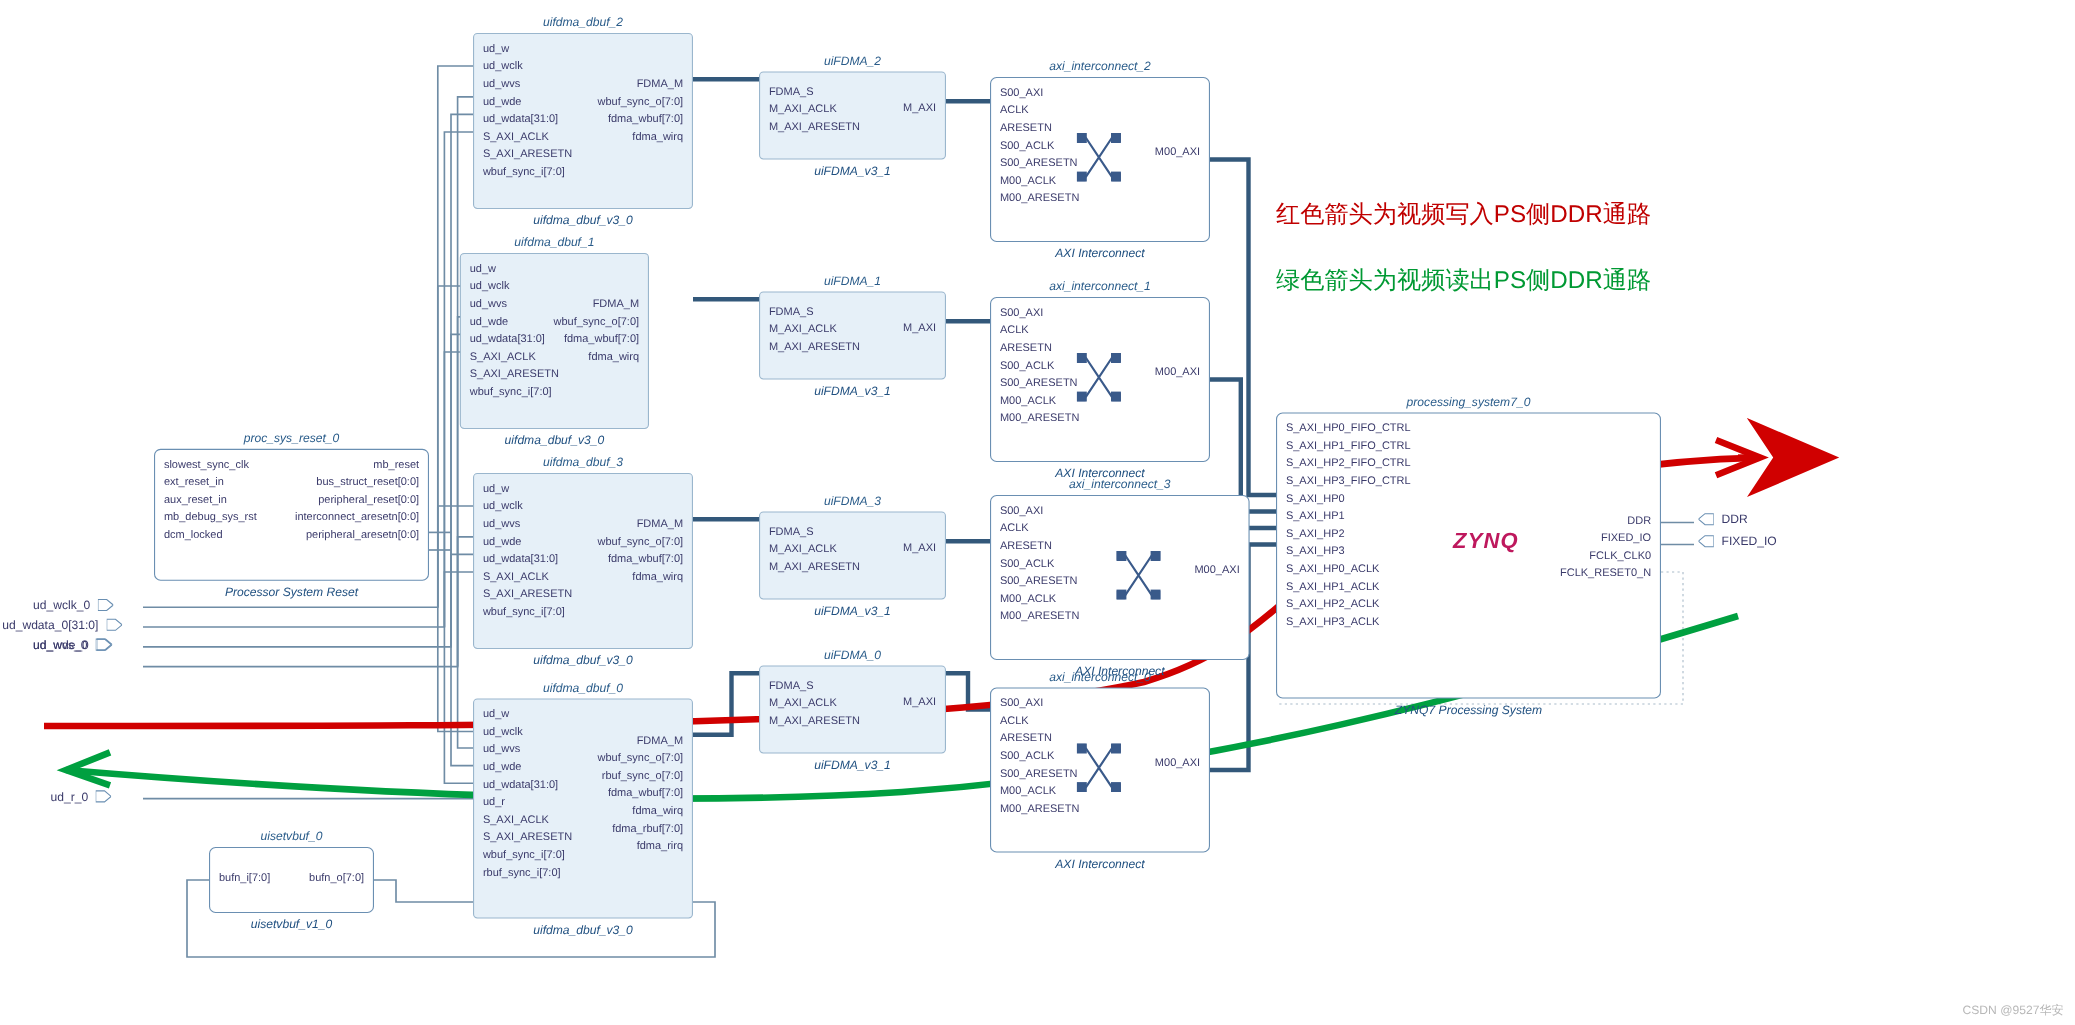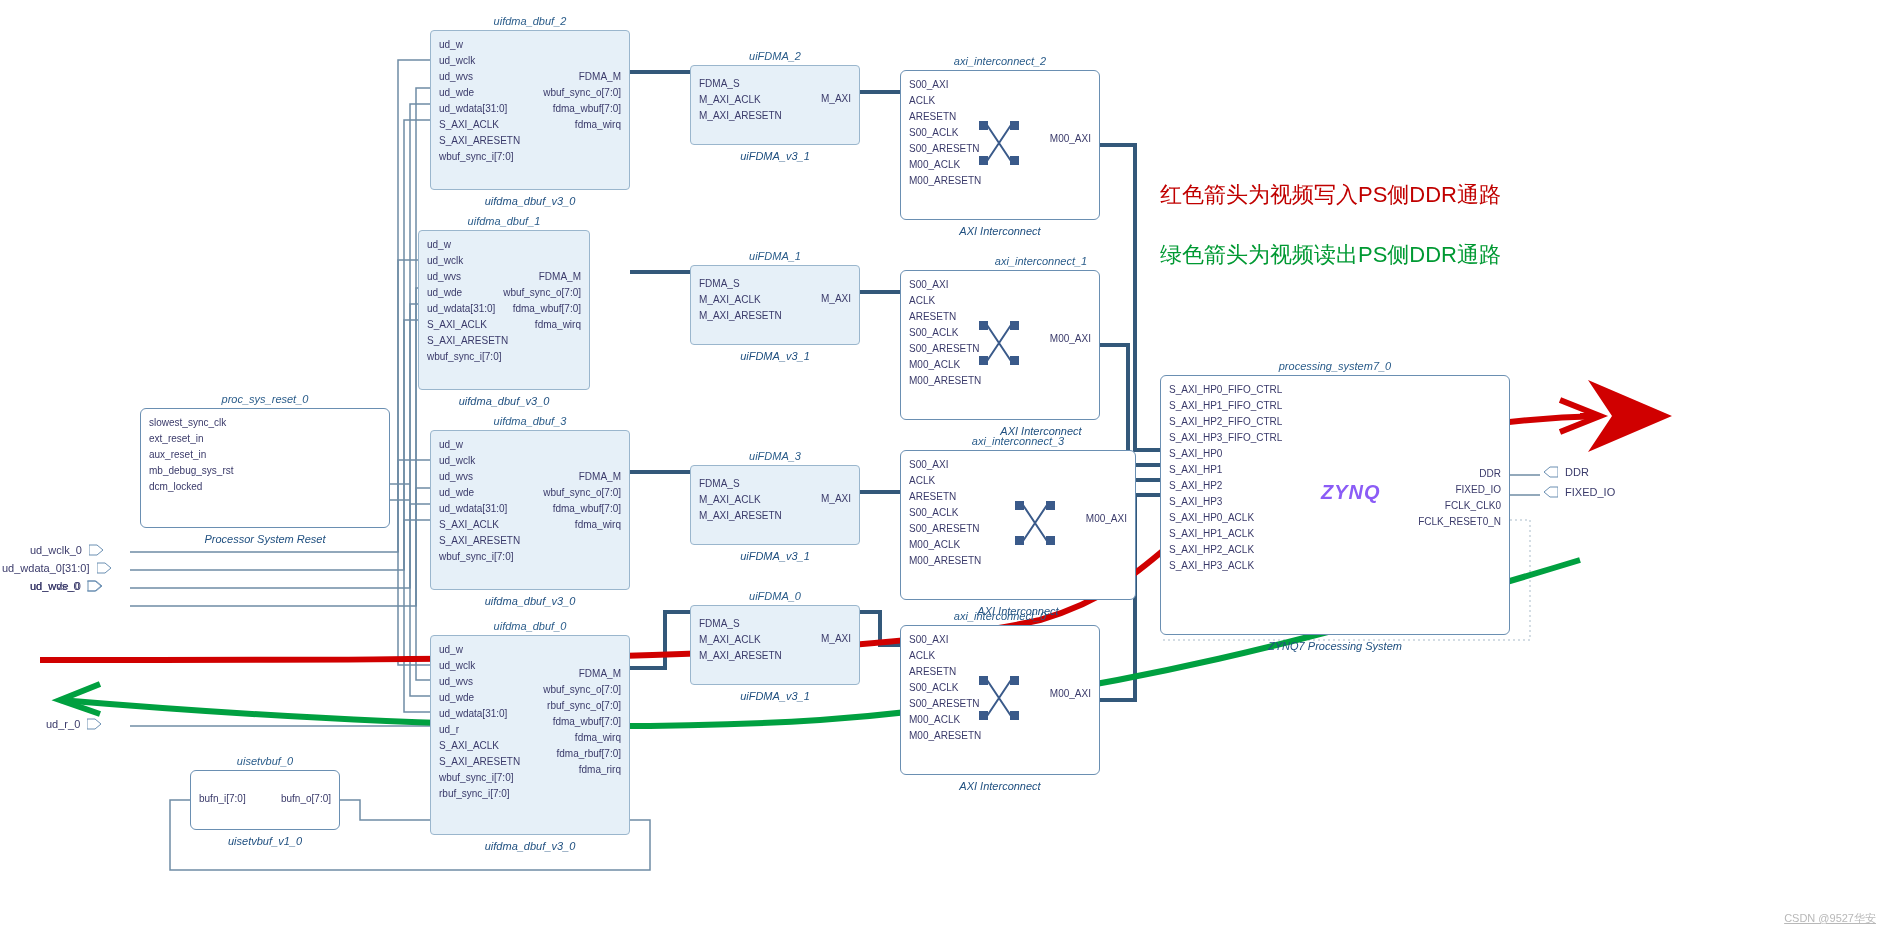--- a/index.html
+++ b/index.html
@@ -51,21 +51,21 @@
   .ext-pin svg { display: block; }
   .ic-symbol {
     position: absolute;
     right: 80px;
     width: 40px;
     height: 44px;
   }
   .annot { position: absolute; font-size: 22px; font-family: "Microsoft YaHei", Arial, sans-serif; }
   .annot.red { color: #c00000; }
   .annot.green { color: #009933; }
-  .watermark { position: absolute; right: 10px; bottom: 6px; color: #b8b8b8; font-size: 11px; text-decoration: underline; }
+  .watermark { position: absolute; right: 10px; bottom: 6px; color: #b8b8b8; font-size: 11px; }
 </style>
 </head>
 <body>
 
 <svg class="canvas" width="1886" height="932">
   <defs>
     <marker id="arrR" markerWidth="16" markerHeight="16" refX="2" refY="6" orient="auto">
       <path d="M0,0 L14,6 L0,12 L4,6 Z" fill="#d00000"></path>
     </marker>
     <marker id="arrG" markerWidth="16" markerHeight="16" refX="12" refY="6" orient="auto">
@@ -129,20 +129,27 @@
 
 <div class="block" style="left:140px;top:408px;width:250px;height:120px;">
   <div class="title top">proc_sys_reset_0</div>
   <div class="portcol left" style="top:6px">
     <div class="port">slowest_sync_clk</div>
     <div class="port">ext_reset_in</div>
     <div class="port">aux_reset_in</div>
     <div class="port">mb_debug_sys_rst</div>
     <div class="port">dcm_locked</div>
   </div>
+  <div class="portcol right" style="top:6px">
+    <div class="port">mb_reset</div>
+    <div class="port">bus_struct_reset[0:0]</div>
+    <div class="port">peripheral_reset[0:0]</div>
+    <div class="port">interconnect_aresetn[0:0]</div>
+    <div class="port">peripheral_aresetn[0:0]</div>
+  </div>
   <div class="title bot">Processor System Reset</div>
 </div>
 
 <div class="block" style="left:190px;top:770px;width:150px;height:60px;">
   <div class="title top">uisetvbuf_0</div>
   <div class="portcol left" style="top:20px">
     <div class="port">bufn_i[7:0]</div>
   </div>
   <div class="portcol right" style="top:20px">
     <div class="port">bufn_o[7:0]</div>
@@ -308,21 +315,21 @@
       <rect x="0" y="0" width="8" height="8" fill="#3a5a8a"></rect>
           <rect x="0" y="36" width="8" height="8" fill="#3a5a8a"></rect>
       <rect x="32" y="0" width="8" height="8" fill="#3a5a8a"></rect>
           <rect x="32" y="36" width="8" height="8" fill="#3a5a8a"></rect>
       <path d="M8 4 L32 40 M8 40 L32 4"></path>
         </g>
       </svg>
   </div>
   <div class="title bot">AXI Interconnect</div>
 </div>
-<div class="block" style="left:900px;top:270px;width:200px;height:150px;padding-left:41px;">
+<div class="block" style="left:900px;top:270px;width:200px;height:150px;">
   <div class="title top">axi_interconnect_1</div>
   <div class="portcol left" style="top:6px">
     <div class="port">S00_AXI</div>
     <div class="port">ACLK</div>
     <div class="port">ARESETN</div>
     <div class="port">S00_ACLK</div>
     <div class="port">S00_ARESETN</div>
     <div class="port">M00_ACLK</div>
     <div class="port">M00_ARESETN</div>
   </div>
@@ -412,21 +419,21 @@
     <div class="port">S_AXI_HP1_ACLK</div>
     <div class="port">S_AXI_HP2_ACLK</div>
     <div class="port">S_AXI_HP3_ACLK</div>
   </div>
   <div class="portcol right" style="top:90px">
     <div class="port">DDR</div>
     <div class="port">FIXED_IO</div>
     <div class="port">FCLK_CLK0</div>
     <div class="port">FCLK_RESET0_N</div>
   </div>
-  <div style="position:absolute;left:160px;top:105px;font-size:20px;color:#8b5cf6;font-style:italic;font-weight:bold;letter-spacing:1px;">ZYNQ</div>
+  <div style="position:absolute;left:160px;top:105px;font-size:20px;color:#be185d;font-style:italic;font-weight:bold;letter-spacing:1px;">ZYNQ</div>
   <div class="title bot">ZYNQ7 Processing System</div>
 </div>
 
 <div class="ext-port" style="left:30px;top:544px;">
   <span>ud_wclk_0</span>
   <span class="ext-pin"><svg viewBox="0 0 14 14">
         <path d="M0 2 H8 L14 7 L8 12 H0 Z" fill="none" stroke="#6a8fb2"></path>
       </svg></span>
 </div>
 <div class="ext-port" style="left:2px;top:562px;">

